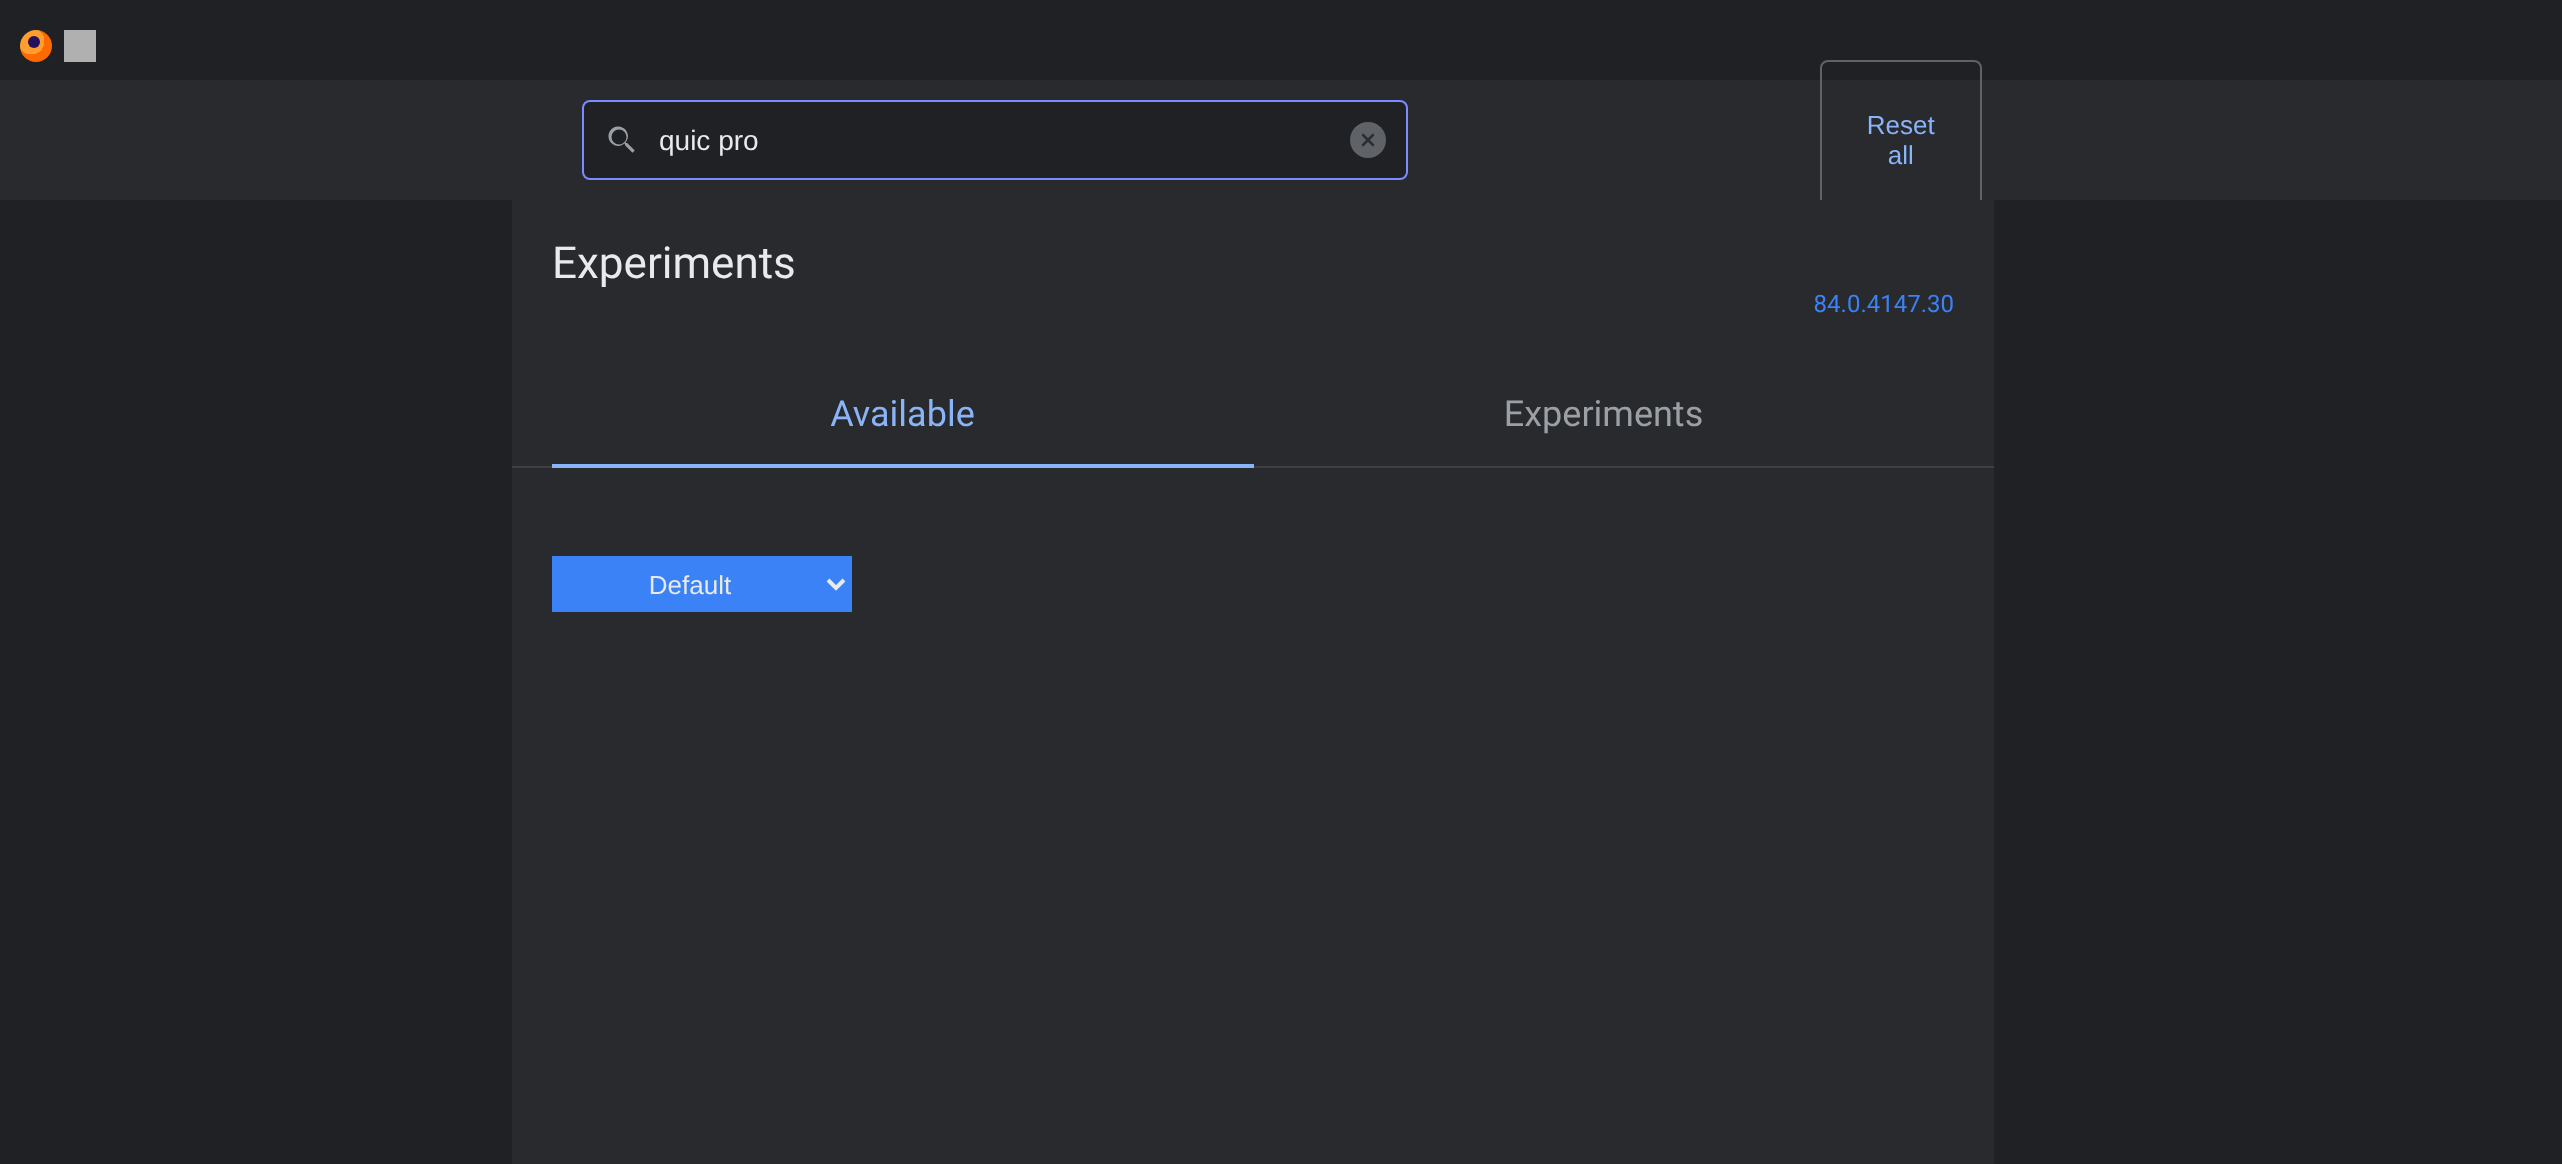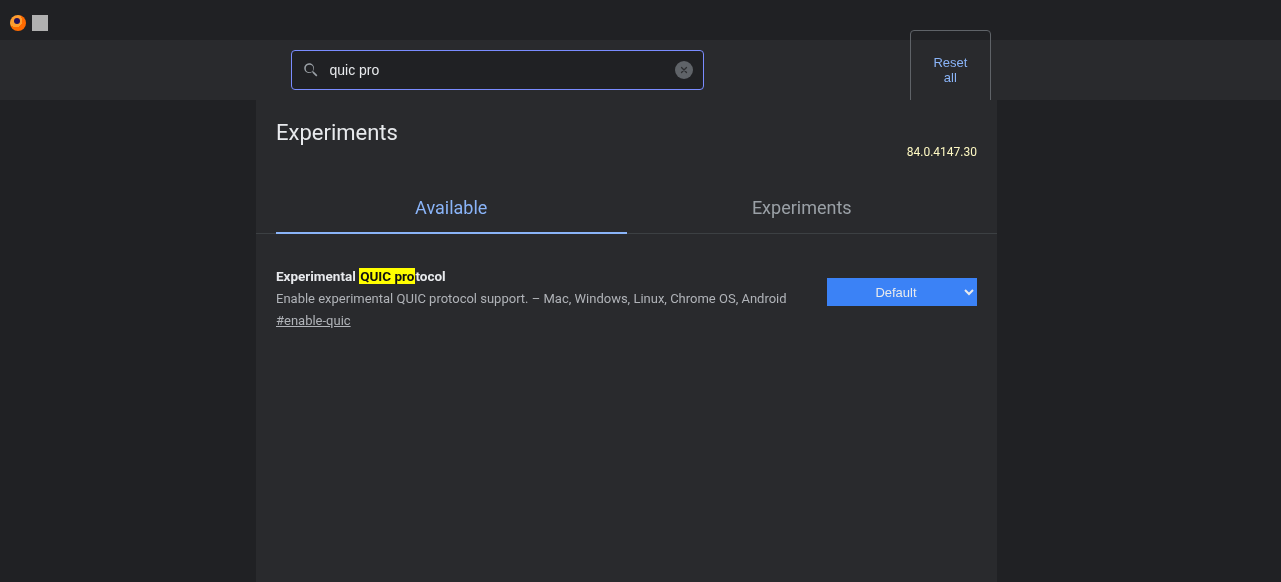--- a/index.html
+++ b/index.html
@@ -140,21 +140,21 @@
     .header-row {
       display: flex; align-items: flex-start;
       padding: 0 20px;
       flex-direction: column;
     }
     .page-title {
       font-size: 22px; font-weight: 400; color: #e8eaed;
     }
     .version {
       margin-left: auto;
-      color: #fef9c3; font-size: 12px;
+      color: #3b82f6; font-size: 12px;
     }
 
     .tabs {
       display: flex;
       margin-top: 26px;
       border-bottom: 1px solid #3c4043;
       padding: 0 20px;
     }
     .tab {
       flex: 1;
@@ -245,27 +245,20 @@
       <div class="version">84.0.4147.30</div>
     </div>
 
     <div class="tabs">
       <div class="tab active">Available</div>
       <div class="tab inactive">Experiments</div>
     </div>
 
     <div class="flag-list">
       <div class="flag-item">
-        <div class="flag-text">
-          <div class="flag-title">
-            <span>Experimental </span><span class="hl">QUIC pro</span><span>tocol</span>
-          </div>
-          <div class="flag-desc">Enable experimental QUIC protocol support. – Mac, Windows, Linux, Chrome OS, Android</div>
-          <a class="flag-anchor" href="#">#enable-quic</a>
-        </div>
         <select class="flag-select">
           <option>Default</option>
         </select>
       </div>
     </div>
   </div>
 
   <div class="gutter-right"></div>
 </div>
 

